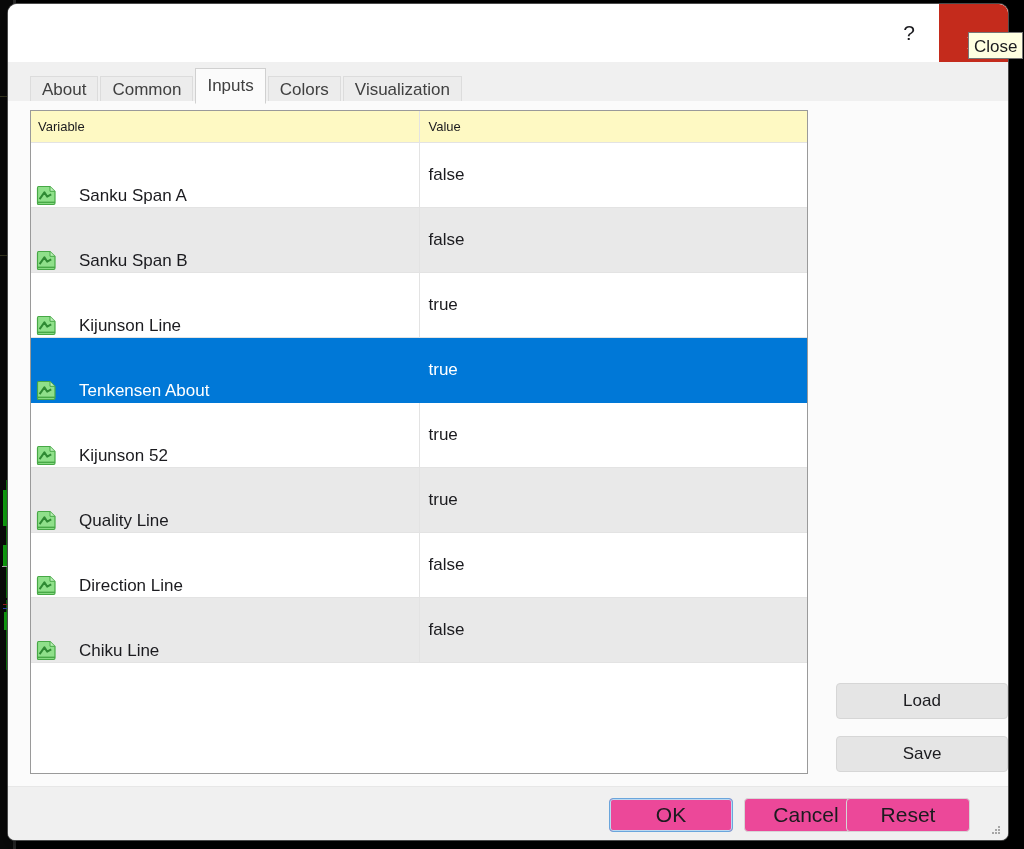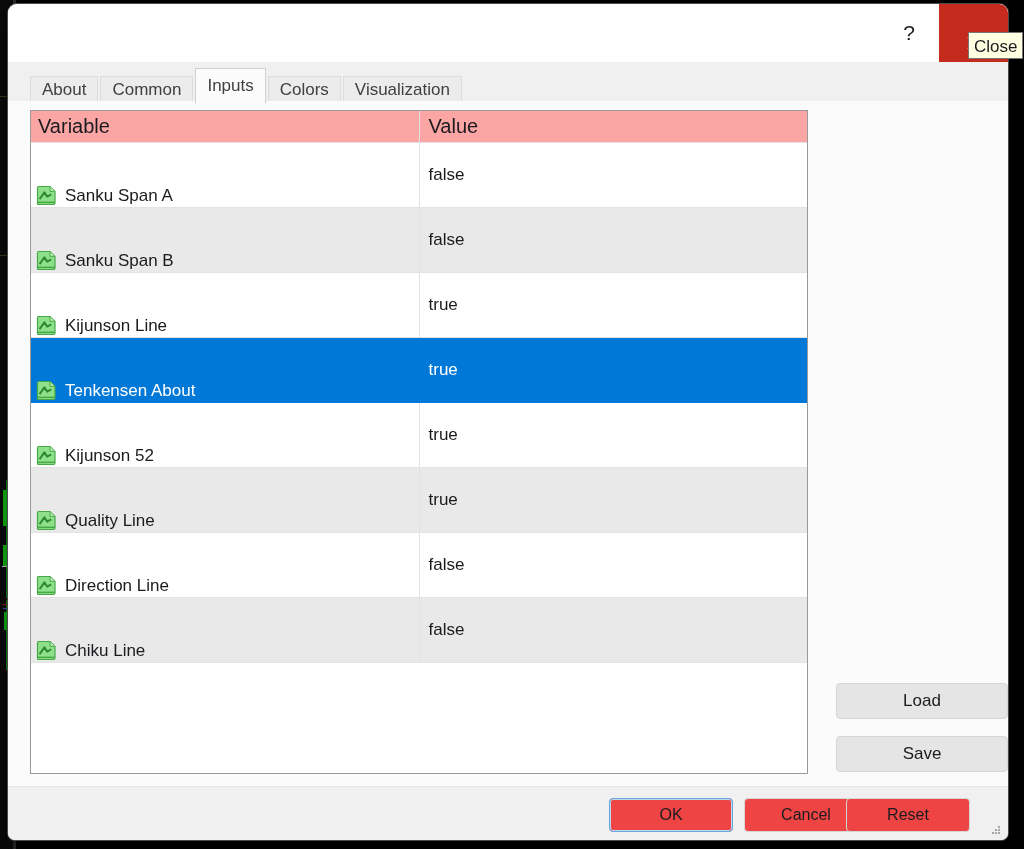--- a/index.html
+++ b/index.html
@@ -212,23 +212,23 @@
   .tbl {
     width: 100%;
     border-collapse: collapse;
     table-layout: fixed;
   }
   .tbl col.c1 { width: 388px; }
   .tbl col.c2 { width: 388px; }
 
   .hdr-row td {
     height: 31px;
-    font-size: 20px;
-    color: #1b1b1f;
-    background: #fca5a5;
+    font-size: 13px;
+    color: #1b1b1f;
+    background: #fef9c3;
     border-bottom: 1px solid #e3e3e3;
     vertical-align: middle;
     padding: 0 0 0 7px;
   }
   .hdr-row td.val { border-left: 1px solid #e3e3e3; padding-left: 9px; }
 
   .row td {
     height: 32px;
     font-size: 17px;
     color: #1b1b1f;
@@ -242,21 +242,21 @@
   .row.even td { background: #e9e9e9; }
   .row.selected td { background: #0078d7; color: #ffffff; border-bottom-color: #0078d7; }
 
   td.var { padding-left: 5px; }
   td.val { padding-left: 9px; border-left: 1px solid #e3e3e3; }
   .row.selected td.val { border-left: 1px solid #0078d7; }
 
   .var-cell {
     display: flex;
     align-items: center;
-    gap: 7px;
+    gap: 21px;
     margin-top: 42px;
   }
   .ind-icon {
     flex: 0 0 auto;
     width: 22px;
     height: 22px;
     display: block;
   }
 
   
@@ -286,24 +286,24 @@
     height: 54px;
     background: #f0f0f0;
     border-top: 1px solid #e7e7e7;
   }
   .foot-btn {
     position: absolute;
     top: 11px;
     width: 124px;
     height: 34px;
     box-sizing: border-box;
-    background: #ef4444;
+    background: #ec4899;
     border: 1px solid #d6d6d6;
     border-radius: 4px;
-    font-size: 16px;
+    font-size: 21px;
     color: #1b1b1f;
     cursor: default;
     font-family: "Liberation Sans", sans-serif;
   }
   #ok-button { left: 601px; border: 1px solid #6aa6dc; box-shadow: 0 0 0 1px #bcd9f1 inset; }
   #cancel-button { left: 736px; }
   #reset-button { left: 838px; }
 
   #resize-grip {
     position: absolute;

